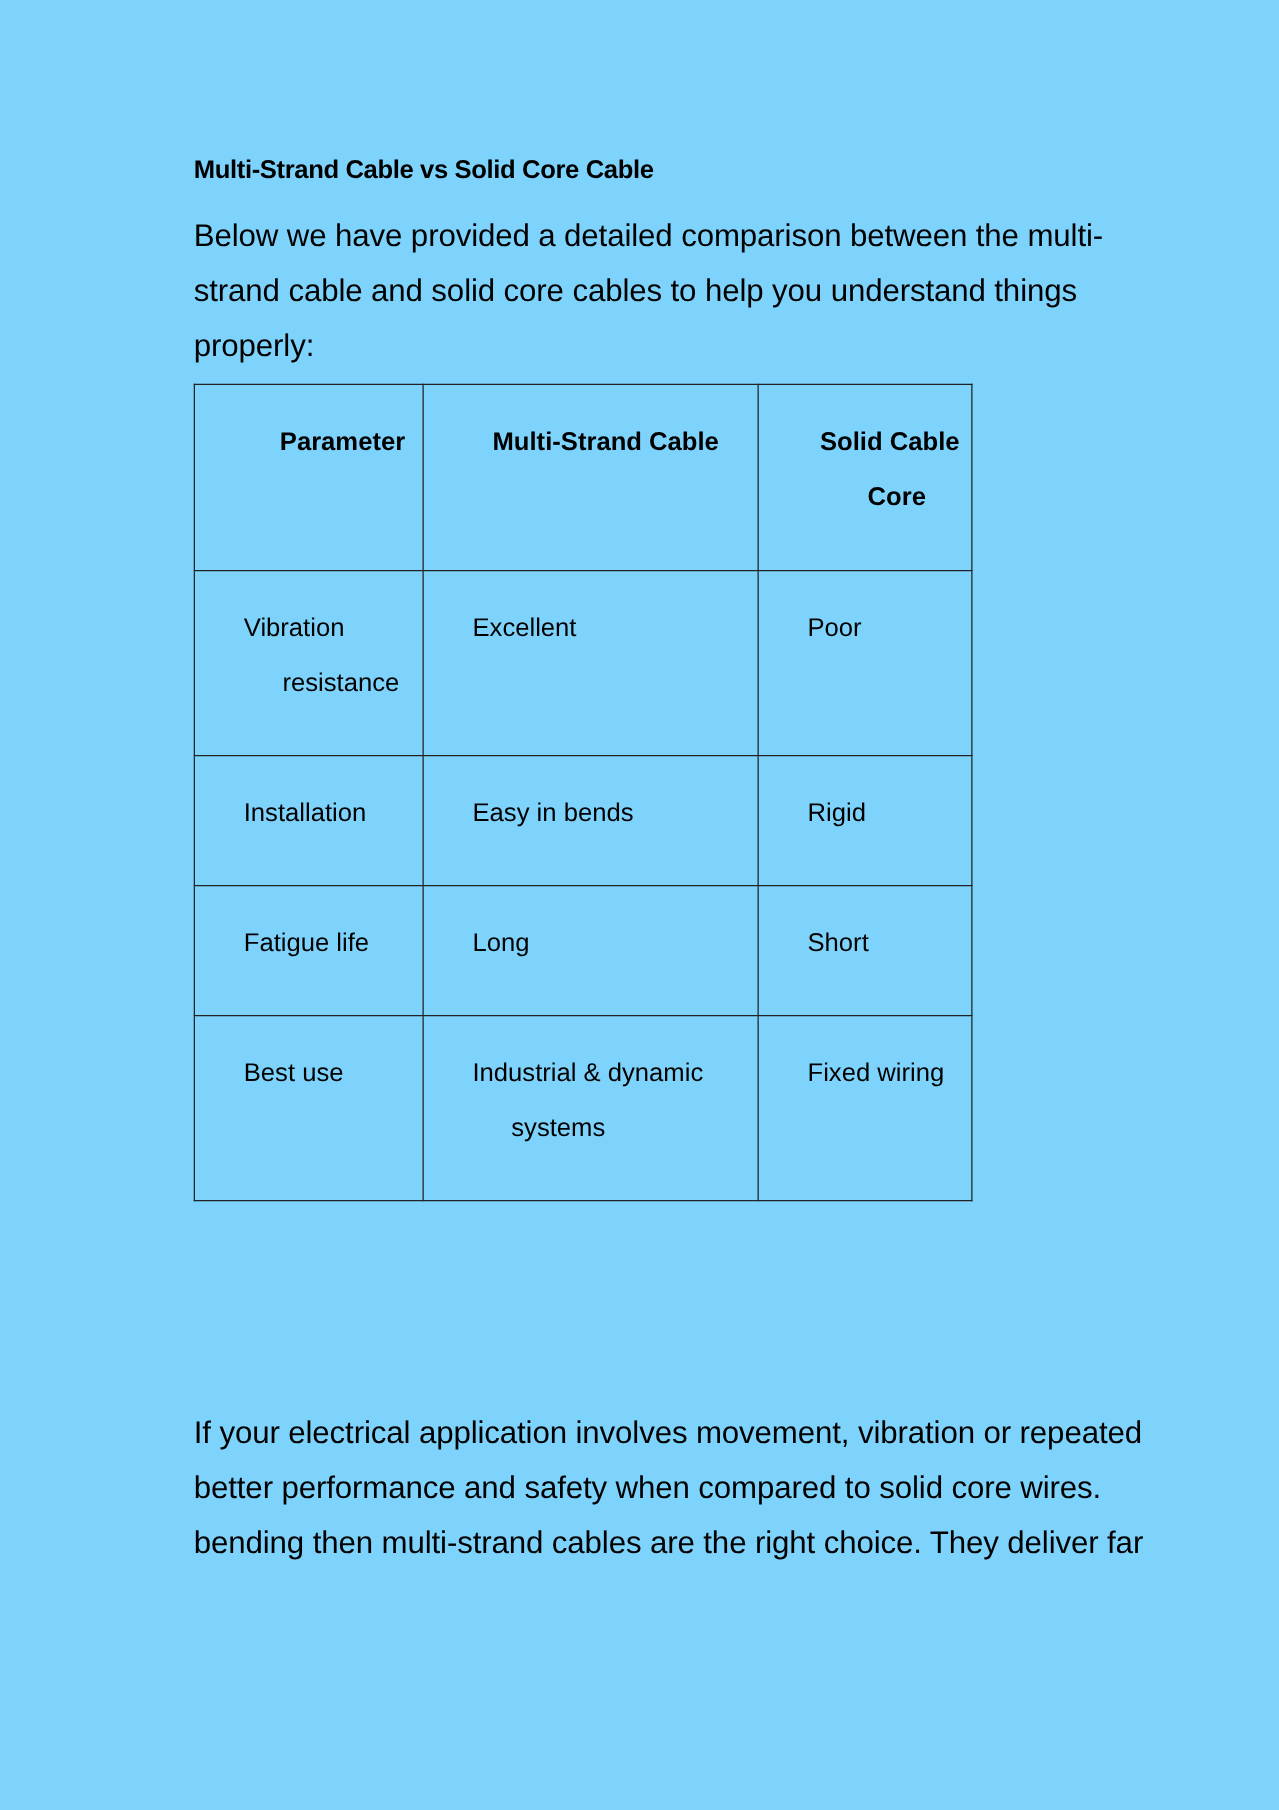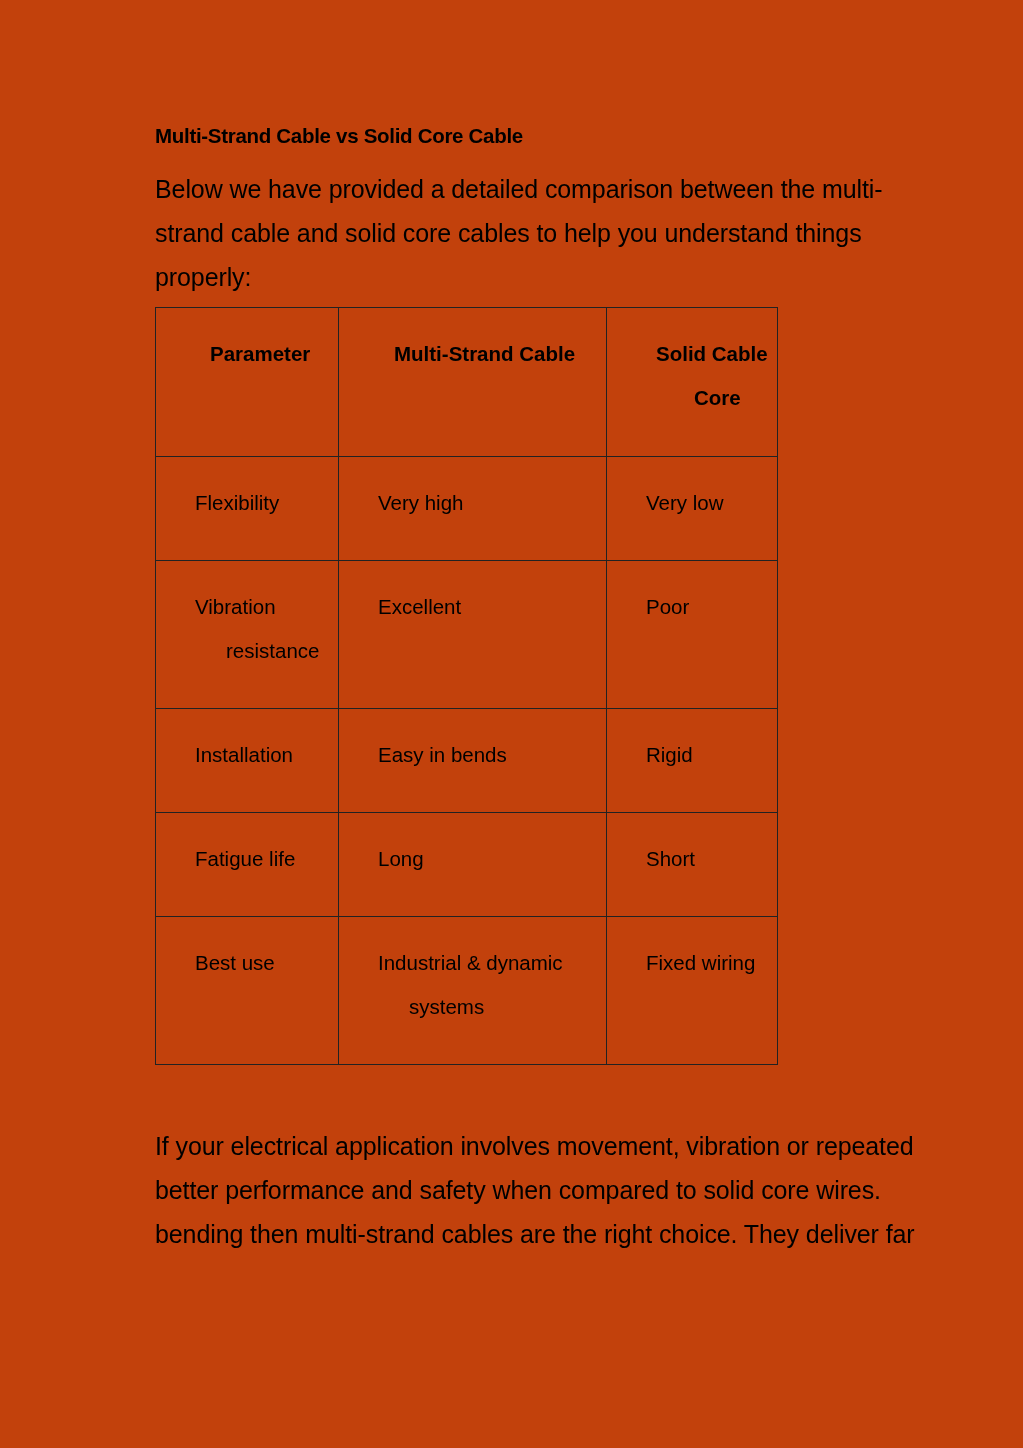--- a/index.html
+++ b/index.html
@@ -1,20 +1,20 @@
 <!DOCTYPE html>
 <html><head>
   <meta charset="utf-8">
   <style>
     html, body { margin: 0; padding: 0; background: #ffffff; }
     body {
       width: 1023px; height: 1448px; position: relative; overflow: hidden;
       font-family: "Liberation Sans", sans-serif; color: #000;
     }
-    .page { position: absolute; left: 0; top: 0; width: 1023px; height: 1448px; background: #c2410c; }
+    .page { position: absolute; left: 0; top: 0; width: 1023px; height: 1448px; background: #7dd3fc; }
     .title {
       position: absolute; left: 155px; top: 124px;
       font-size: 20.5px; font-weight: bold; letter-spacing: -0.3px; white-space: nowrap;
     }
     .para {
       position: absolute; left: 155px; font-size: 25px; line-height: 44px; letter-spacing: -0.1px;
     }
     .para .line { display: block; white-space: nowrap; }
     .intro { top: 167px; }
     .outro { top: 1124px; }
@@ -53,54 +53,37 @@
 
   <table class="cmp">
     <colgroup>
         <col class="c1">
         <col class="c2">
         <col class="c3">
       </colgroup>
     <tbody>
         <tr class="hdr">
       <th class="p-top">
-        <div class="cell" style="padding-left:54px;">
+        <div class="cell" style="padding-left:54px;text-align:center;">
           <span class="l">Parameter</span>
         </div>
       </th>
       <th class="p-top">
         <div class="cell" style="padding-left:55px;">
           <span class="l">Multi-Strand Cable</span>
         </div>
       </th>
       <th class="p-top">
         <div class="cell" style="padding-left:49px;">
           <span class="l">Solid Cable</span>
           <span class="l" style="padding-left:38px;">Core</span>
         </div>
       </th>
     </tr>
 
-    <tr class="r1">
-      <td class="p-top">
-            <div class="cell" style="padding-left:39px;">
-              <span class="l">Flexibility</span>
-            </div>
-          </td>
-      <td class="p-top">
-            <div class="cell" style="padding-left:39px;">
-              <span class="l">Very high</span>
-            </div>
-          </td>
-      <td class="p-top">
-            <div class="cell" style="padding-left:39px;">
-              <span class="l">Very low</span>
-            </div>
-          </td>
-    </tr>
 
     <tr class="r2">
       <td class="p-top">
             <div class="cell" style="padding-left:39px;">
         <span class="l">Vibration</span>
         <span class="l" style="padding-left:31px;">resistance</span>
       </div>
           </td>
       <td class="p-top">
             <div class="cell" style="padding-left:39px;">

